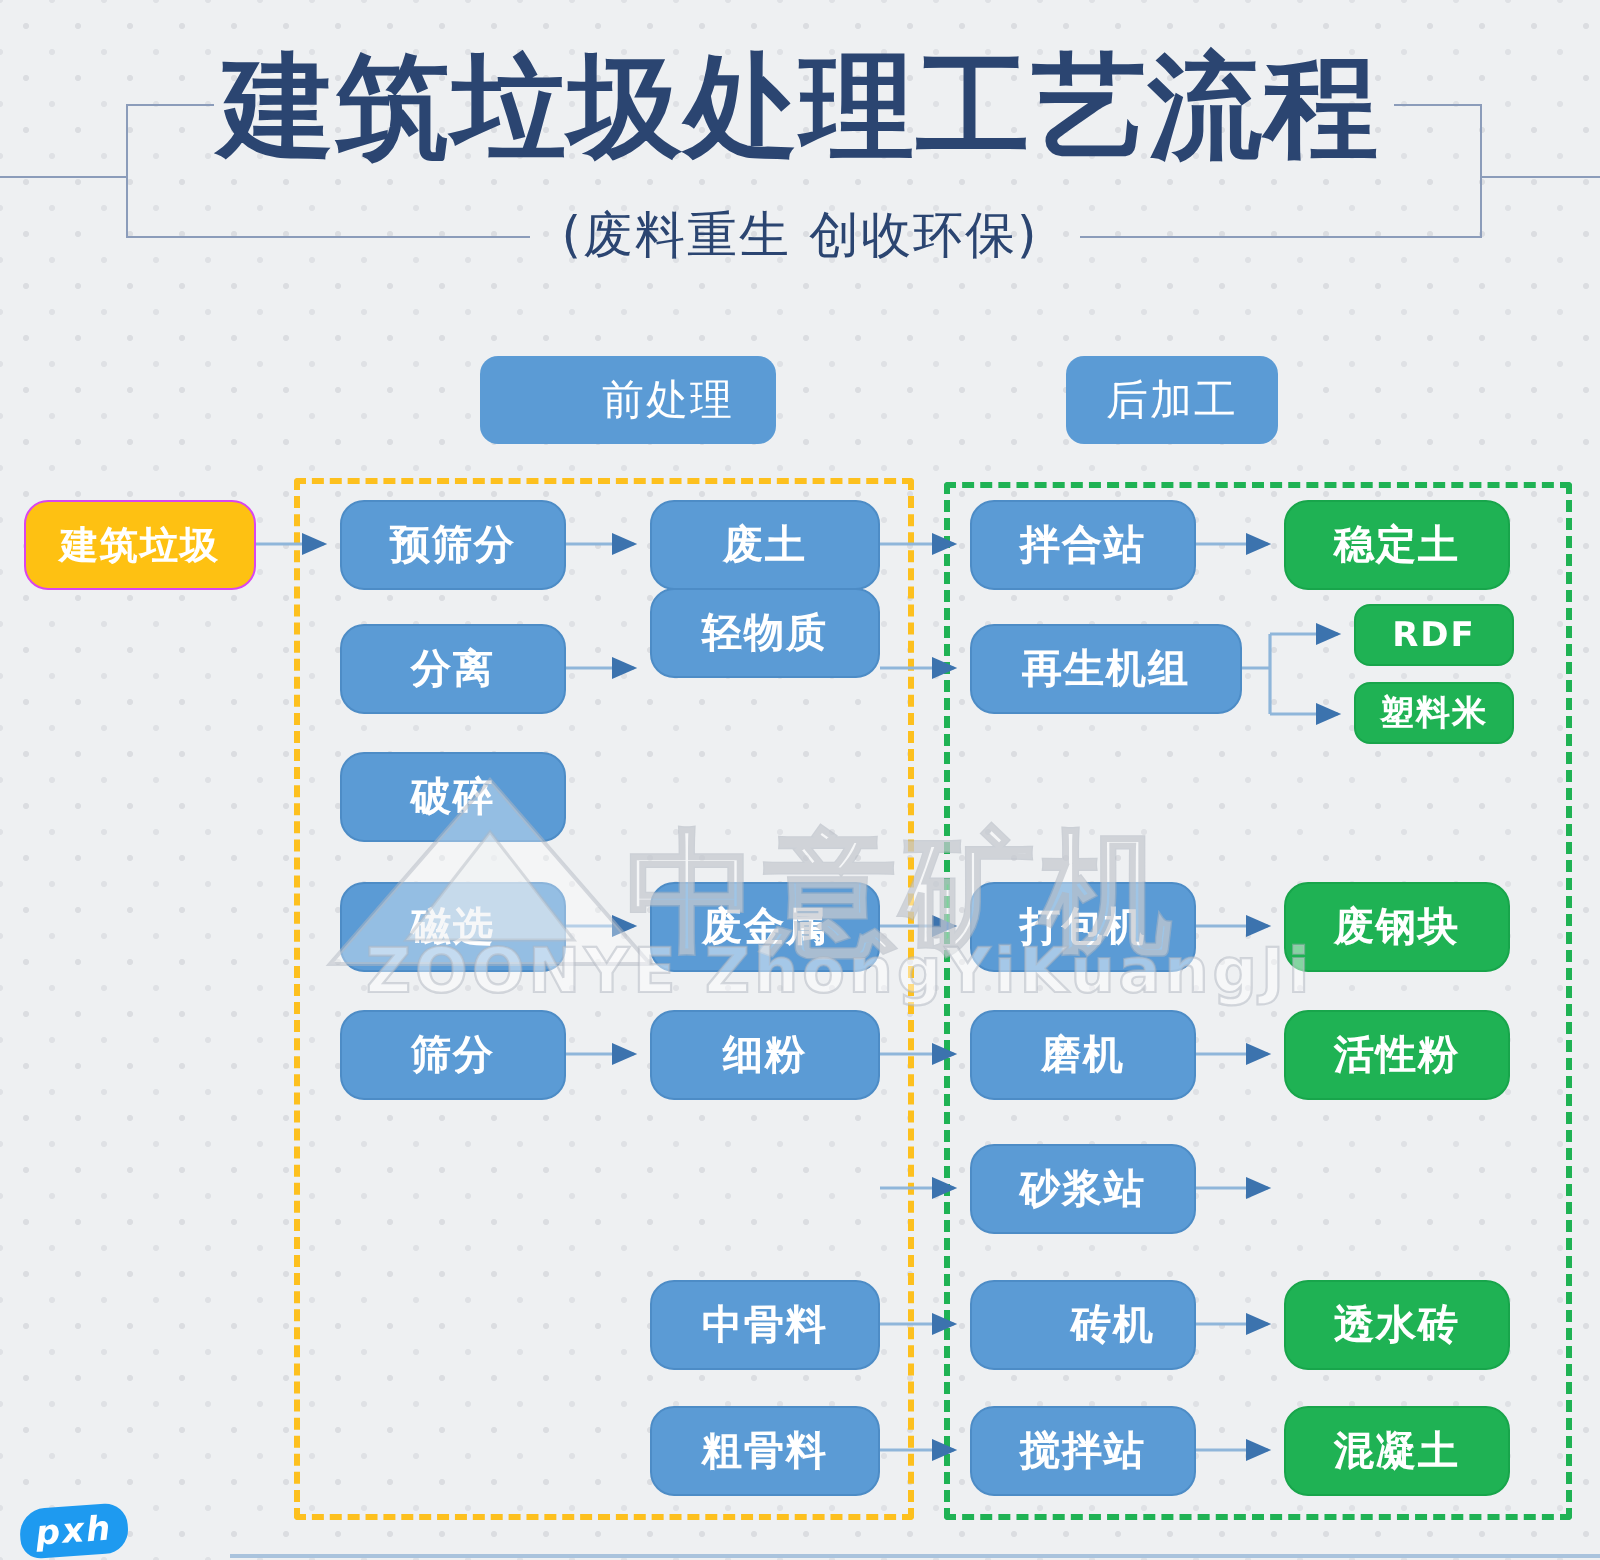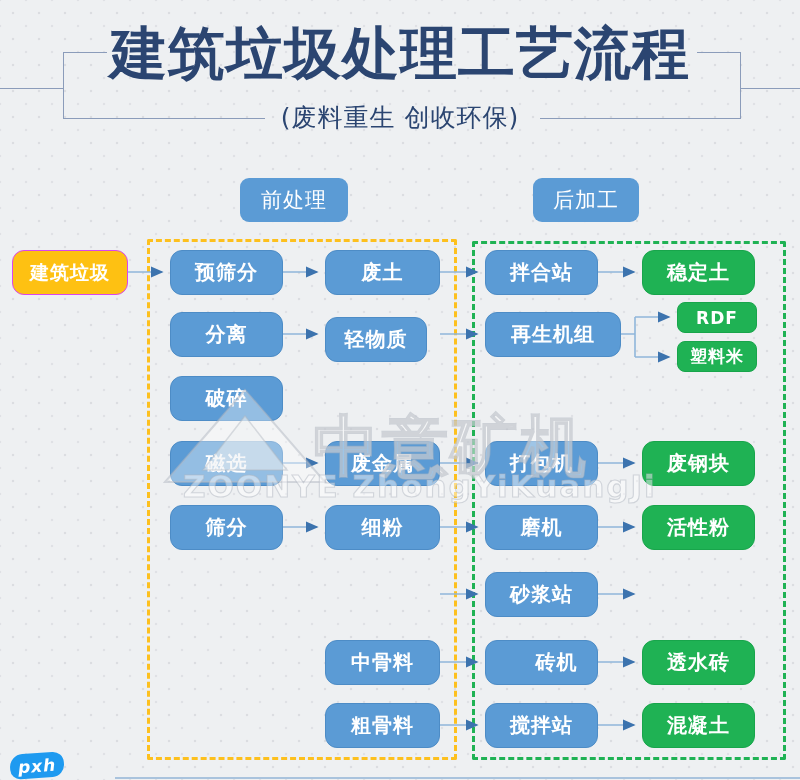--- a/index.html
+++ b/index.html
@@ -87,21 +87,21 @@
   <div class="deco" style="left:63px;top:52px;width:44px;height:1px;"></div>
   <div class="deco" style="left:697px;top:52px;width:44px;height:1px;"></div>
   <div class="deco" style="left:0;top:88px;width:63px;height:1px;"></div>
   <div class="deco" style="left:740px;top:88px;width:60px;height:1px;"></div>
   <div class="deco" style="left:63px;top:118px;width:202px;height:1px;"></div>
   <div class="deco" style="left:540px;top:118px;width:201px;height:1px;"></div>
 
   <div class="title">建筑垃圾处理工艺流程</div>
   <div class="subtitle">(废料重生  创收环保)</div>
 
-  <div class="hdr" style="left:240px;top:178px;width:108px;">前处理</div>
+  <div class="hdr" style="left:240px;top:178px;width:108px;padding-left:40px;">前处理</div>
   <div class="hdr" style="left:533px;top:178px;width:106px;">后加工</div>
 
   <div class="dashed y" style="left:147px;top:239px;width:304px;height:515px;"></div>
   <div class="dashed g" style="left:472px;top:241px;width:308px;height:513px;"></div>
 
   <svg class="arrows" width="800" height="780">
     <defs>
       <marker id="ah" markerWidth="9" markerHeight="8" refX="7" refY="3.5" orient="auto">
         <path d="M0,0 L8,3.5 L0,7 Z" fill="#3c73ae"></path>
       </marker>
@@ -134,21 +134,21 @@
 
   <div class="node yellow" style="left:12px;top:250px;width:116px;font-size:19px;">建筑垃圾</div>
 
   <div class="node blue" style="left:170px;top:250px;width:113px;">预筛分</div>
   <div class="node blue" style="left:170px;top:312px;width:113px;">分离</div>
   <div class="node blue" style="left:170px;top:376px;width:113px;">破碎</div>
   <div class="node blue" style="left:170px;top:441px;width:113px;">磁选</div>
   <div class="node blue" style="left:170px;top:505px;width:113px;">筛分</div>
 
   <div class="node blue" style="left:325px;top:250px;width:115px;">废土</div>
-  <div class="node blue" style="left:325px;top:317px;width:102px;">轻物质</div>
+  <div class="node blue" style="left:325px;top:294px;width:115px;">轻物质</div>
   <div class="node blue" style="left:325px;top:441px;width:115px;">废金属</div>
   <div class="node blue" style="left:325px;top:505px;width:115px;">细粉</div>
   <div class="node blue" style="left:325px;top:640px;width:115px;">中骨料</div>
   <div class="node blue" style="left:325px;top:703px;width:115px;">粗骨料</div>
 
   <div class="node blue" style="left:485px;top:250px;width:113px;">拌合站</div>
   <div class="node blue" style="left:485px;top:312px;width:136px;">再生机组</div>
   <div class="node blue" style="left:485px;top:441px;width:113px;">打包机</div>
   <div class="node blue" style="left:485px;top:505px;width:113px;">磨机</div>
   <div class="node blue" style="left:485px;top:572px;width:113px;">砂浆站</div>

